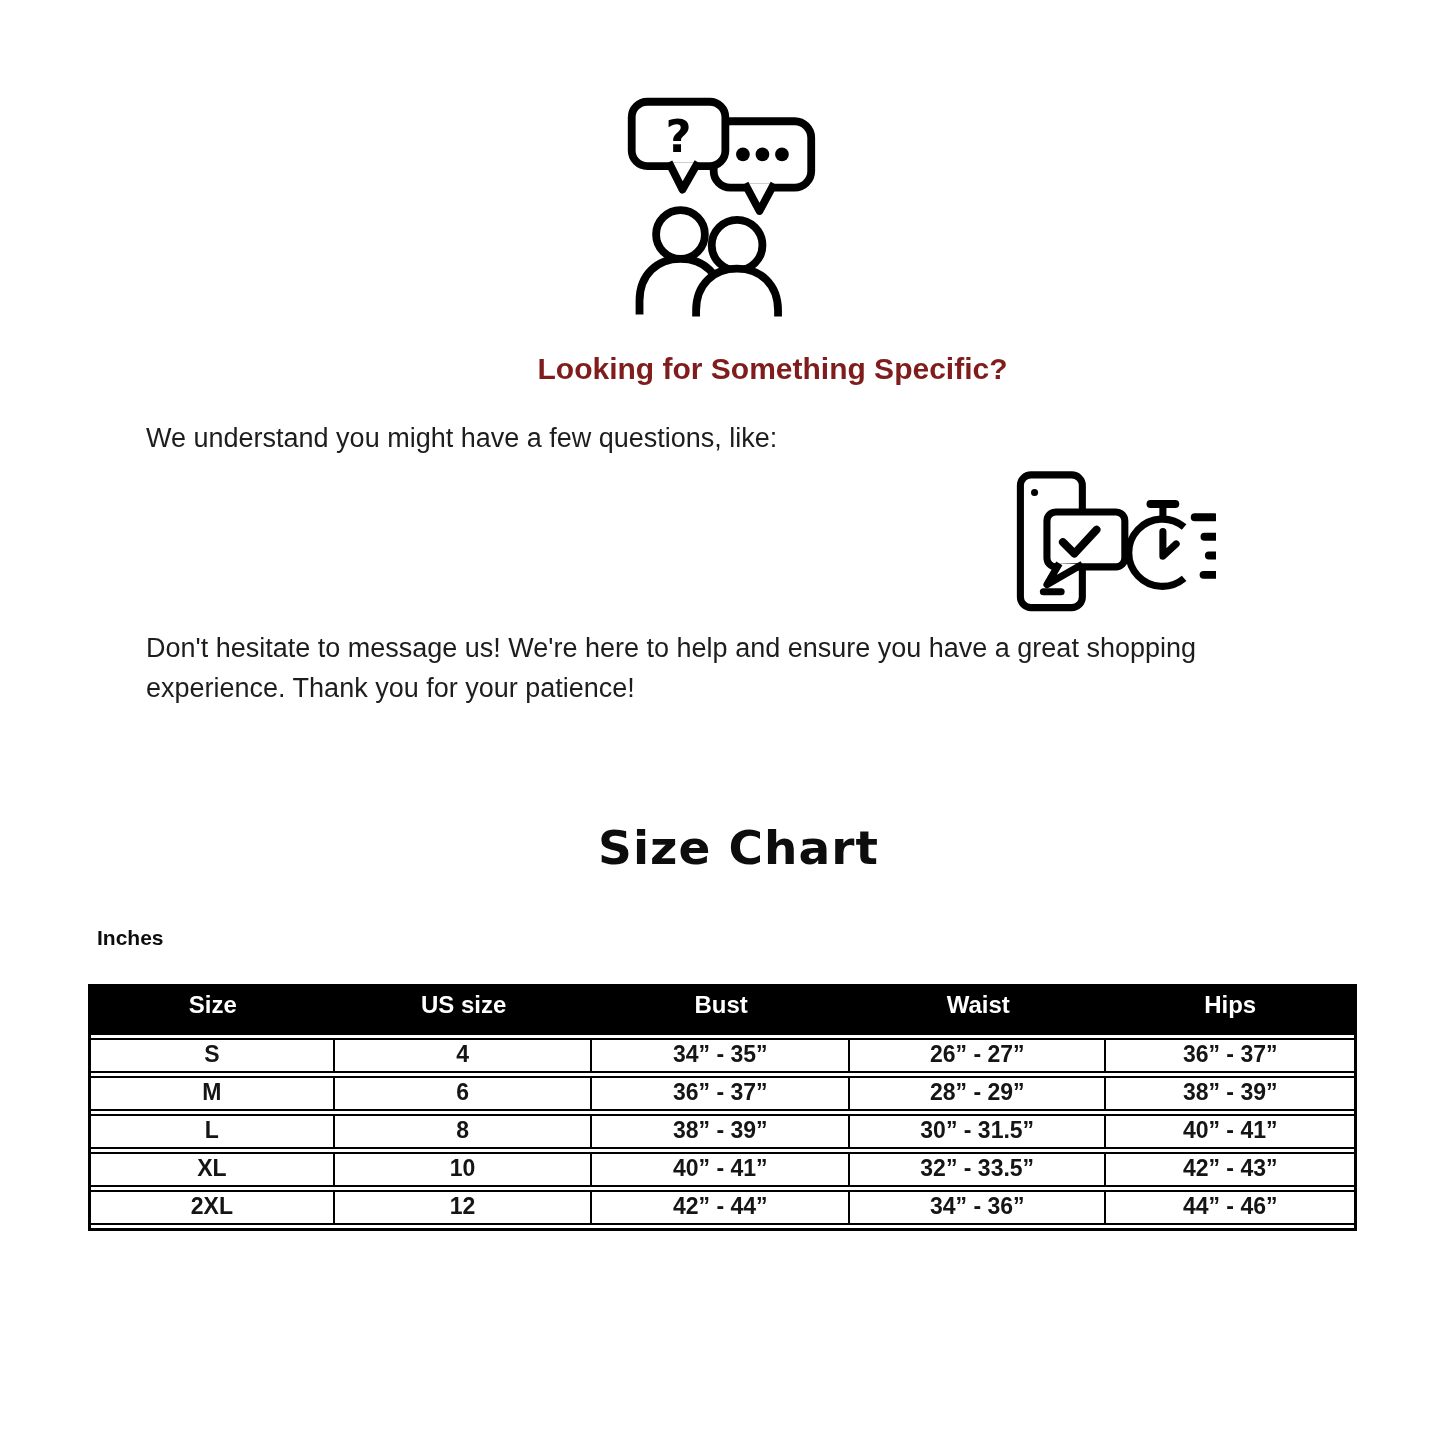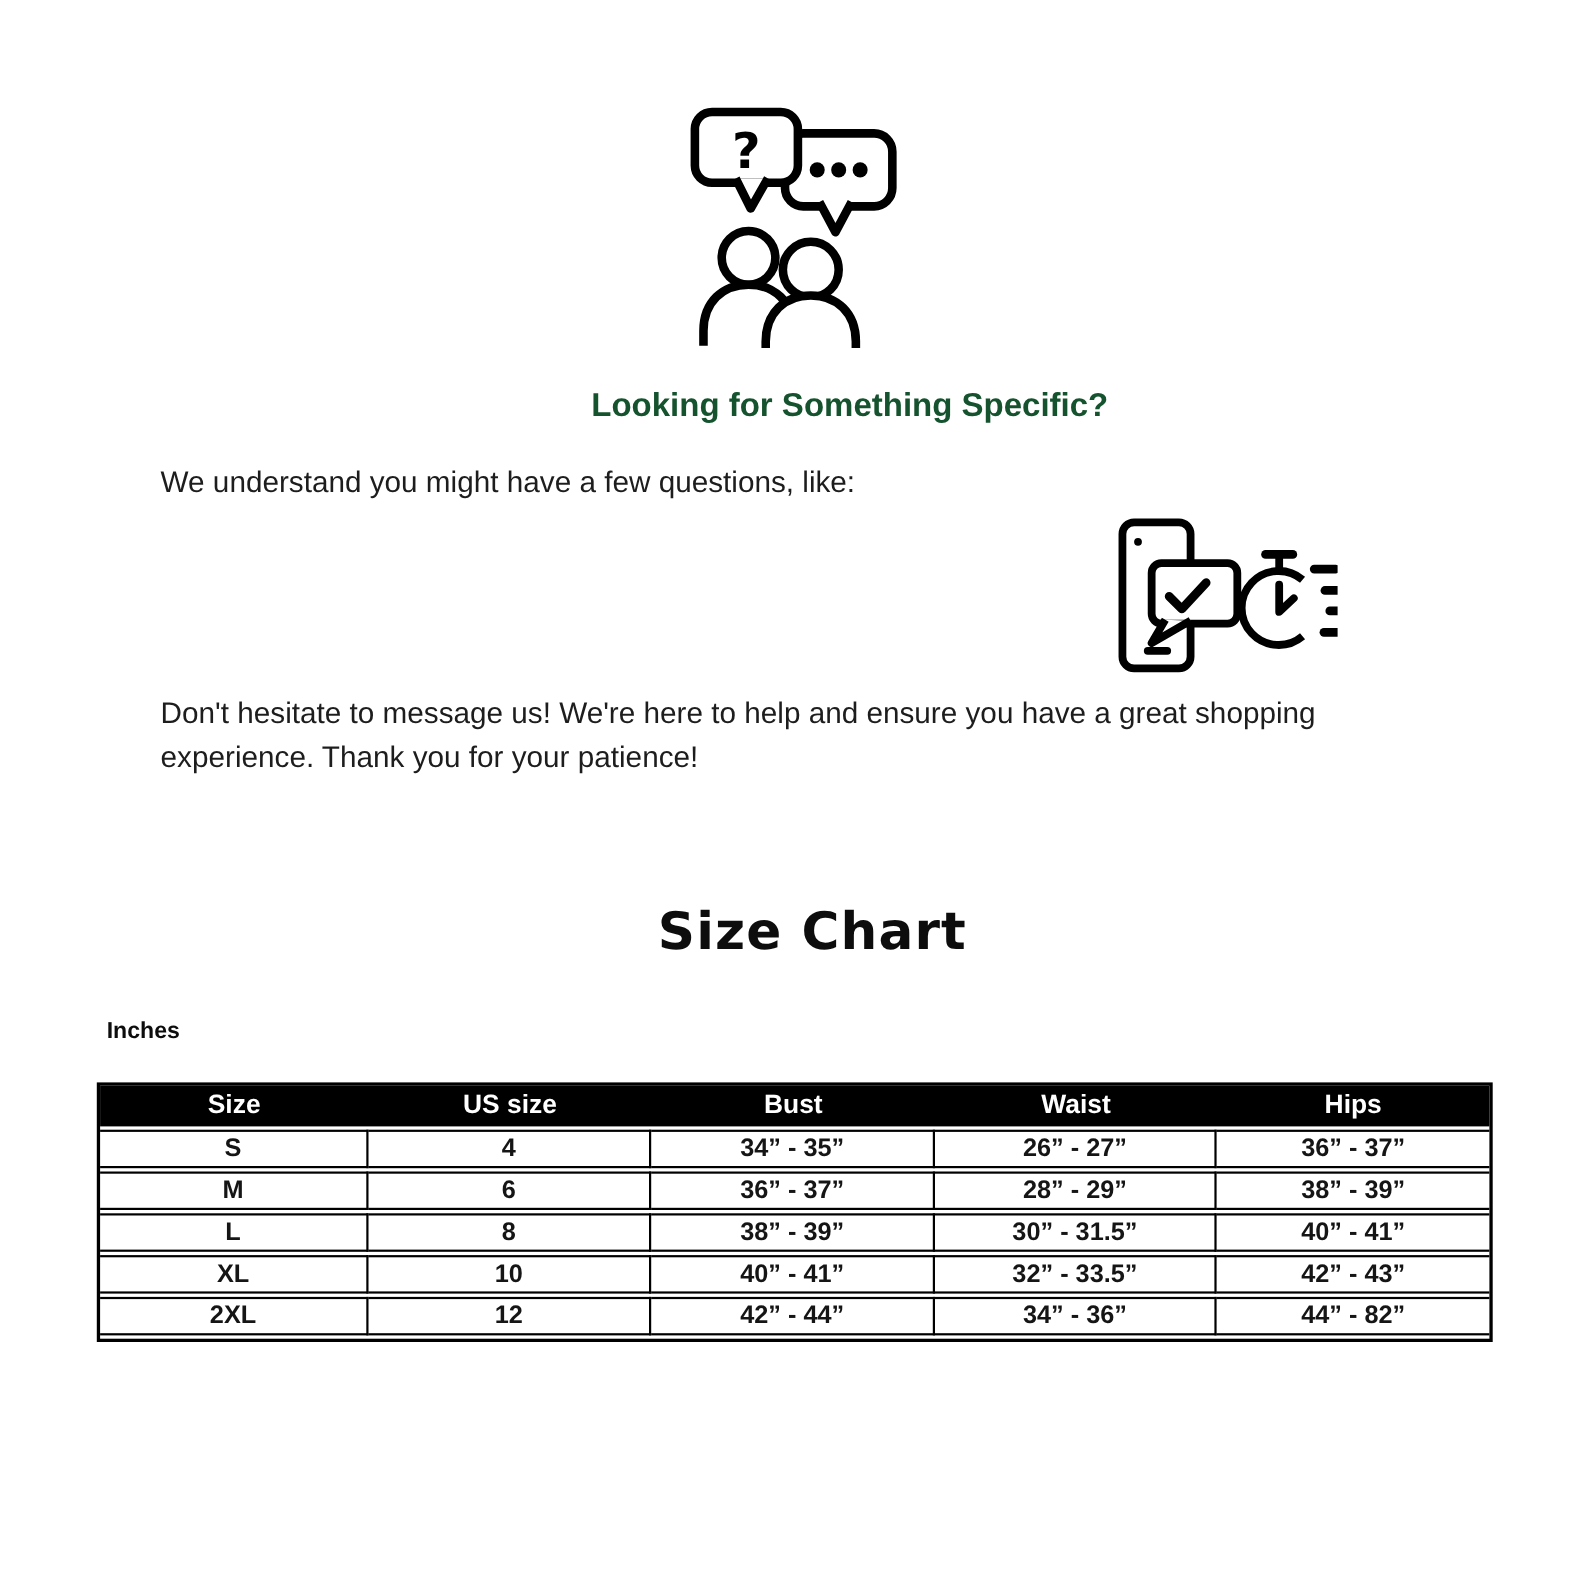--- a/index.html
+++ b/index.html
@@ -25,21 +25,21 @@
   
   .intro-heading {
     position: absolute;
     left: 145px;
     right: 45px;
     top: 352px;
     margin: 0;
     text-align: center;
     font-size: 30px;
     font-weight: bold;
-    color: #14532d;
+    color: #7f1d1d;
   }
   .lead {
     position: absolute;
     left: 146px;
     top: 423px;
     margin: 0;
     font-size: 27px;
   }
   .bullets {
     position: absolute;
@@ -109,21 +109,21 @@
     grid-template-columns: 19.3% 20.4% 20.4% 20.3% 19.6%;
   }
   .chart-header {
     background: #000000;
     color: #ffffff;
   }
   .chart-header .hcell {
     text-align: center;
     font-size: 24px;
     font-weight: bold;
-    padding: 4px 0 5px;
+    padding: 4px 0 16px;
   }
   .chart-row { margin-top: 3px; }
   .chart-row .cell {
     text-align: center;
     font-size: 23px;
     font-weight: bold;
     line-height: 27px;
     padding: 1px 0 3px;
     border-top: 2px solid #000000;
     border-bottom: 2px solid #000000;
@@ -233,17 +233,17 @@
       <div class="cell">10</div>
       <div class="cell">40” - 41”</div>
       <div class="cell">32” - 33.5”</div>
       <div class="cell">42” - 43”</div>
     </div>
     <div class="chart-row cols">
       <div class="cell">2XL</div>
       <div class="cell">12</div>
       <div class="cell">42” - 44”</div>
       <div class="cell">34” - 36”</div>
-      <div class="cell">44” - 82”</div>
+      <div class="cell">44” - 46”</div>
     </div>
   </div>
 
 </div>
 
 </body></html>

